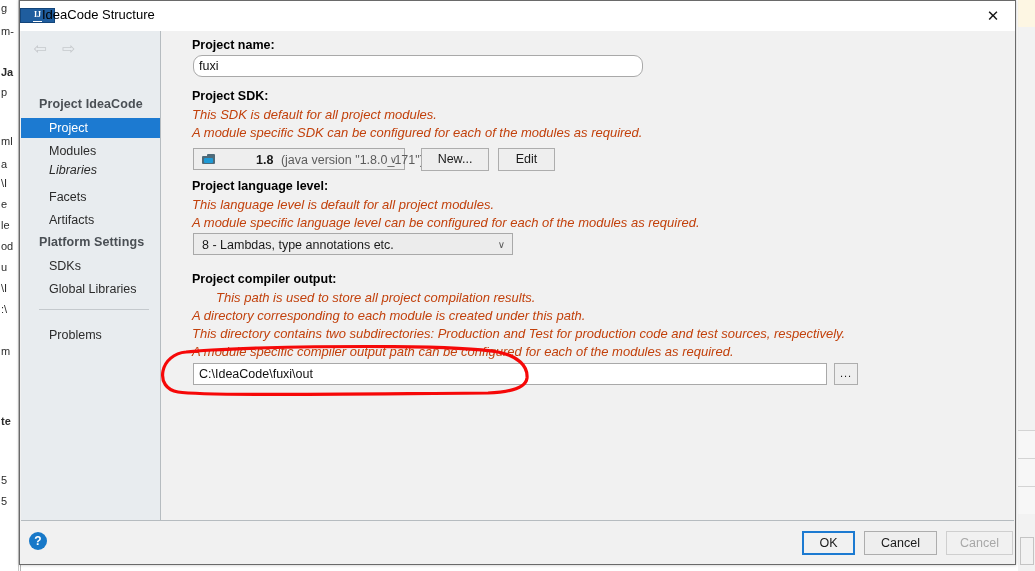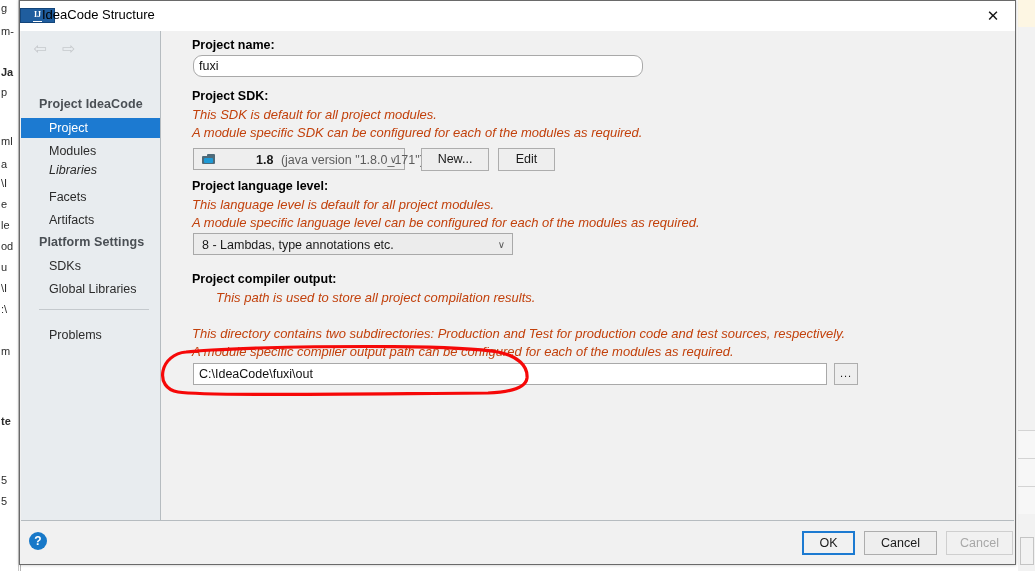--- a/index.html
+++ b/index.html
@@ -447,20 +447,21 @@
     <div class="sec-line" style="left:31px; top:166px;">This language level is default for all project modules.</div>
     <div class="sec-line" style="left:31px; top:184px;">A module specific language level can be configured for each of the modules as required.</div>
 
     <div class="combo" id="lang-combo" style="left:32px; top:202px; width:320px; height:22px;">
       <div class="combo-label">8 - Lambdas, type annotations etc.</div>
       <div class="caret">∨</div>
     </div>
 
     <div class="sec-title" style="left:31px; top:241px;">Project compiler output:</div>
     <div class="sec-line" style="left:31px; top:259px;margin-left:24px;">This path is used to store all project compilation results.</div>
+    <div class="sec-line" style="left:31px; top:277px;">A directory corresponding to each module is created under this path.</div>
     <div class="sec-line" style="left:31px; top:295px;">This directory contains two subdirectories: Production and Test for production code and test sources, respectively.</div>
     <div class="sec-line" style="left:31px; top:313px;">A module specific compiler output path can be configured for each of the modules as required.</div>
 
     <input class="text-input" id="compiler-path-input" style="left: 32px; top: 332px; width: 634px; height: 22px;" value="C:\IdeaCode\fuxi\out">
     <div id="browse-btn-inner" class="btn" style="left:673px; top:332px; width:24px; height:22px; line-height:19px; font-size:11px; letter-spacing:1px;">...</div>
   </div>
 
   <div id="bottombar">
     <div id="help-btn">?</div>
     <div class="btn focused" style="left:781px; top:10px; width:53px; height:24px; line-height:21px; background:#f1f1f1;">OK</div>

